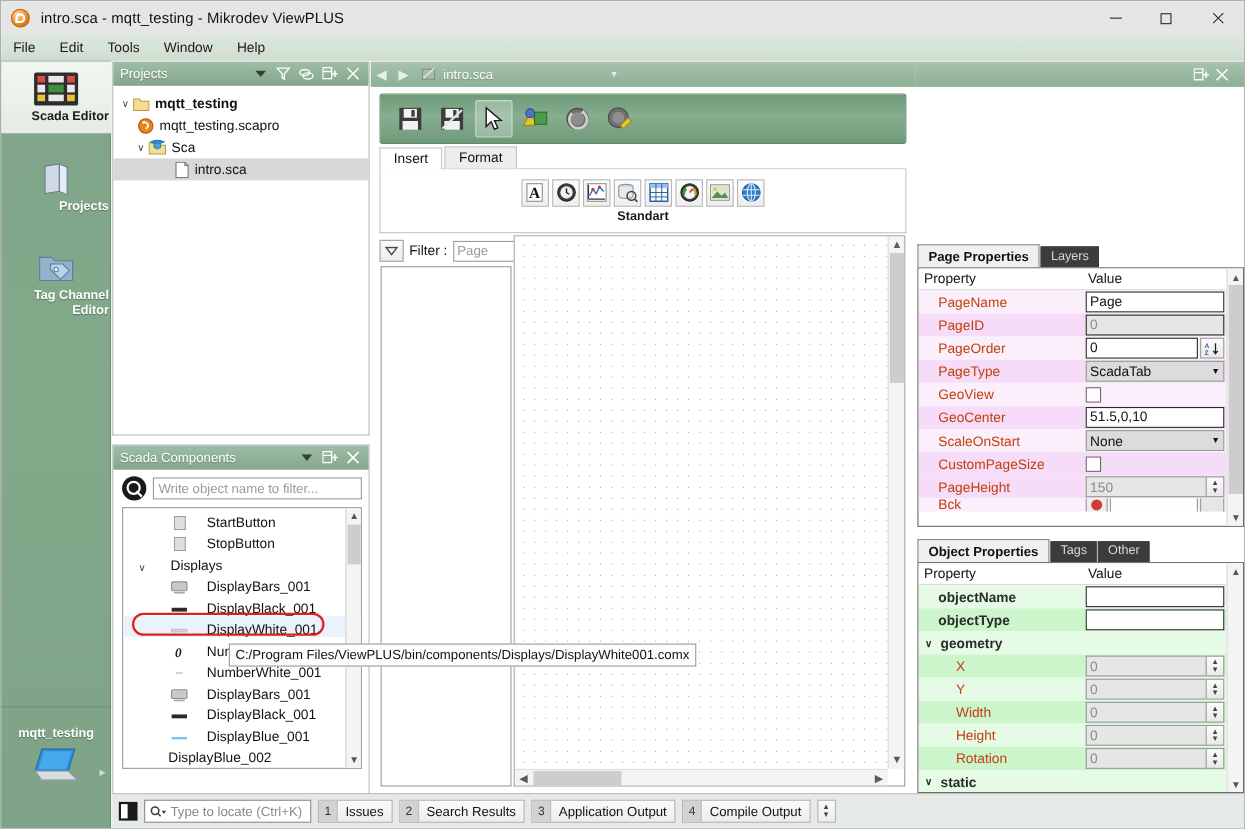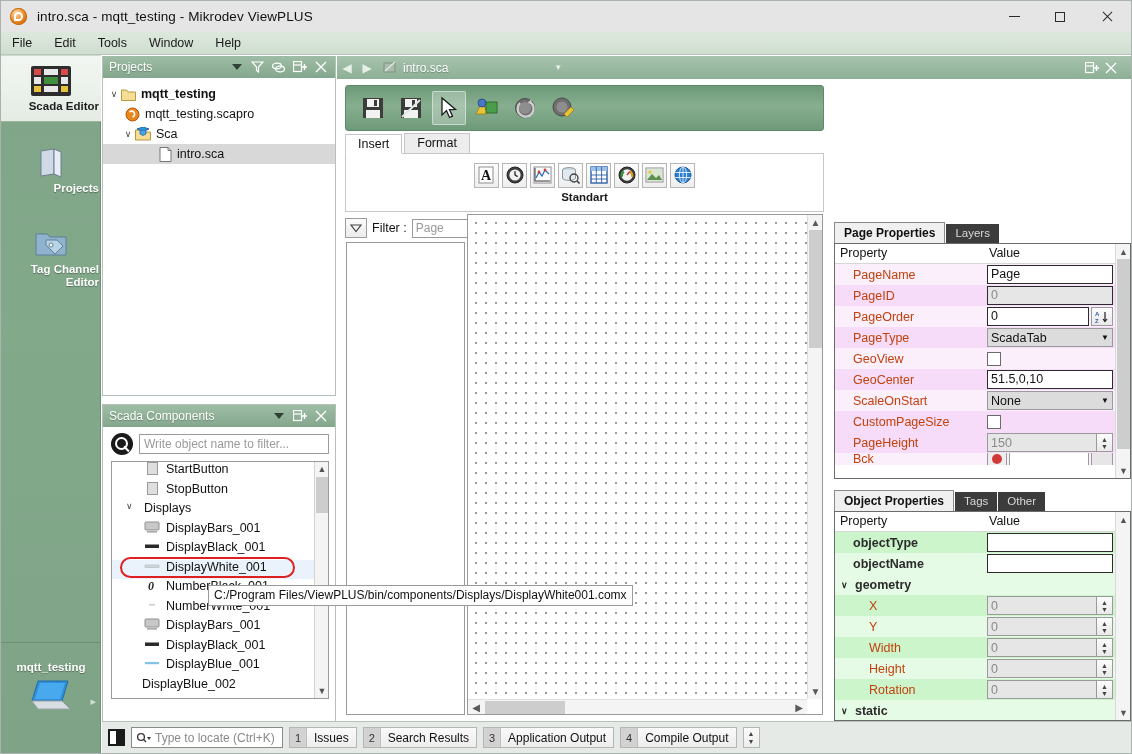--- a/index.html
+++ b/index.html
@@ -83,21 +83,21 @@
   .searchcircle { width:22px; height:22px; border-radius:50%; background:#1a1a1a; position:relative;
                   display:flex; align-items:center; justify-content:center; }
   .searchcircle:after { content:""; position:absolute; width:9px; height:9px; border:2px solid #fff;
                         border-radius:50%; top:4px; left:4px; }
   .searchcircle:before { content:""; position:absolute; width:7px; height:2px; background:#fff;
                          transform:rotate(45deg); right:3px; bottom:5px; }
   .filterinput { flex:1; height:20px; border:1px solid #9a9a9a; background:#fff; font-size:12px;
                  color:#9a9a9a; padding:0 4px; line-height:18px; }
   .complist { margin:2px 6px 6px 8px; height:238px; border:1px solid #9a9a9a; background:#fff;
               position:relative; overflow:hidden; }
-  .citem { display:flex; align-items:flex-start; height:19.5px; padding-left:6px; font-size:12.5px; color:#111; white-space:nowrap; }
+  .citem { display:flex; align-items:flex-end; height:19.5px; padding-left:6px; font-size:12.5px; color:#111; white-space:nowrap;gap:11px; }
   .citem .ci { width:20px; display:flex; align-items:center; justify-content:center; margin-right:4px; }
   .citem .ind1 { padding-left:24px; }
   .citem.highlight { background:#eaf3fb; }
   .redring { position:absolute; left:8px; width:175px; height:21px; border:2px solid #e02020;
              border-radius:11px; pointer-events:none; }
   .vscroll { position:absolute; right:0; top:0; width:14px; height:100%; background:#f4f4f4;
              border-left:1px solid #d3d3d3; }
   .vscroll .thumb { position:absolute; left:1px; width:12px; background:#cdcdcd; }
   .vscroll .ar { position:absolute; left:0; width:14px; height:14px; display:flex; align-items:center;
                  justify-content:center; color:#555; font-size:9px; }
@@ -799,28 +799,28 @@
       <div class="ptab sel">Object Properties</div>
       <div class="ptab">Tags</div>
       <div class="ptab">Other</div>
     </div>
     <div class="ptable">
       <div class="phdr">
         <span class="c1">Property</span>
         <span class="c2">Value</span>
       </div>
       <div style="position:absolute; left:0; top:20px; right:15px; bottom:0; overflow:hidden;">
+        <div class="prow pv-green2">
+            <span class="k bold">objectName</span>
+            <span class="v">
+              <span class="fld"></span>
+            </span>
+          </div>
         <div class="prow pv-green">
             <span class="k bold">objectType</span>
-            <span class="v">
-              <span class="fld"></span>
-            </span>
-          </div>
-        <div class="prow pv-green2">
-            <span class="k bold">objectName</span>
             <span class="v">
               <span class="fld"></span>
             </span>
           </div>
         <div class="prow pv-green2">
             <span class="k bold grp">
               <span style="width:14px;display:inline-block;font-size:9px;">∨</span>
               <span>geometry</span>
             </span>
             <span class="v"></span>

